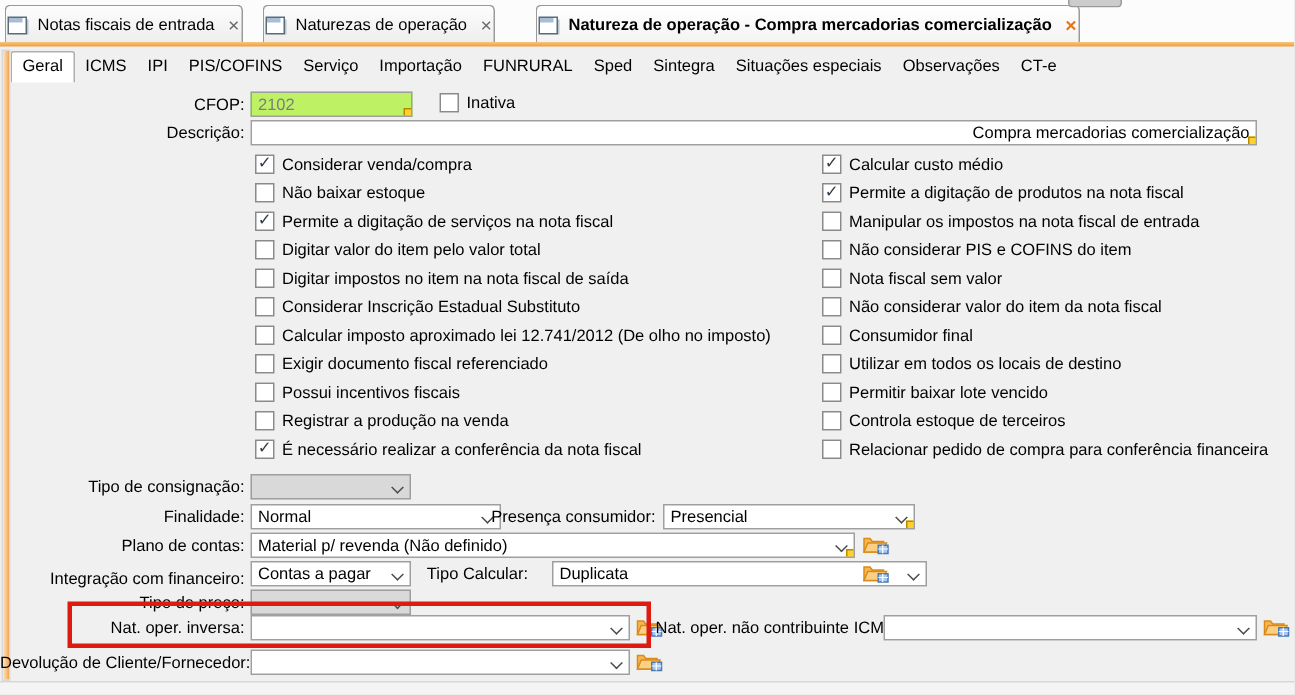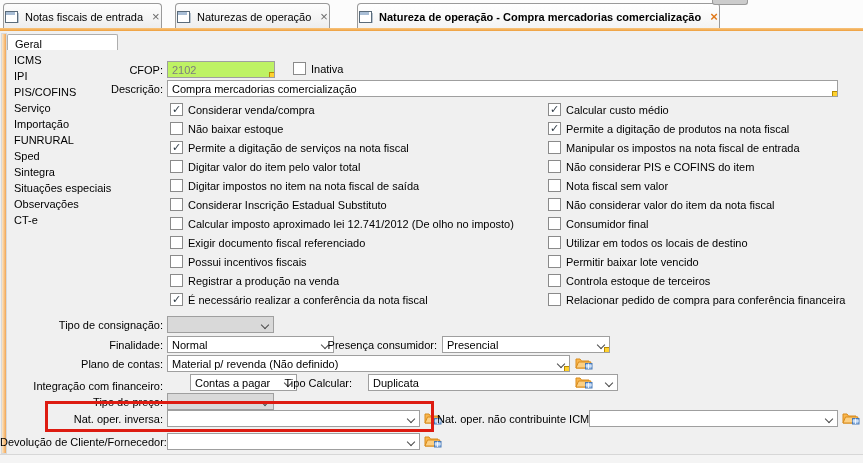--- a/index.html
+++ b/index.html
@@ -18,21 +18,21 @@
                  background:linear-gradient(#f8c57f,#ee9f3e);}
   .frag{position:absolute;left:712px;top:0;width:34px;height:4px;background:#cccccc;
         border:1px solid #9a9a9a;border-top:none;border-radius:0 0 3px 3px;}
 
   .doc-icon{position:relative;width:14px;height:12px;flex:0 0 auto;}
   .doc-icon .sh{position:absolute;left:3px;top:2px;width:11px;height:10px;background:#b9c4cf;}
   .doc-icon .pg{position:absolute;left:0;top:0;width:11px;height:10px;background:#fff;border:1px solid #5a6b7a;}
   .doc-icon .bar{position:absolute;left:1px;top:1px;width:9px;height:3px;background:#a9bed6;}
 
   
-  .subtabs{position:absolute;left:7px;top:34px;height:21px;display:flex;align-items:stretch;flex-direction:column;}
+  .subtabs{position:absolute;left:7px;top:34px;height:21px;display:flex;align-items:stretch;}
   .subtab{padding:4px 7px 0 7px;white-space:nowrap;cursor:default;}
   .subtab.active{background:#ffffff;border:1px solid #aeaeae;border-bottom:none;
                  border-radius:2px 2px 0 0;padding-top:3px;}
 
   
   .leftstrip{position:absolute;left:1px;top:33px;width:6px;height:421px;
              background:linear-gradient(90deg,#fde7c6,#f2a654);border:1px solid #d9d9d9;box-sizing:border-box;}
 
   
   .lbl{position:absolute;text-align:right;white-space:nowrap;}
@@ -123,21 +123,21 @@
   <div class="fld ro" style="left:167px;top:61px;width:108px;">
     <span>2102</span>
     <span class="ym"></span>
   </div>
   <div class="cbwrap" style="position:absolute;left:293px;top:62px;">
     <span class="cb"></span>
     <span>Inativa</span>
   </div>
 
   <div class="lbl" style="left:0;top:83px;width:163px;">Descrição:</div>
-  <div class="fld" style="left:167px;top:80px;width:671px;">
+  <div class="fld" style="left:167px;top:80px;width:671px;justify-content:flex-end;">
     <span>Compra mercadorias comercialização</span>
     <span class="ym"></span>
   </div>
 
   <div class="checks">
     <div class="chkrow">
       <div class="cell-l">
           <span class="cb">✓</span>
           <span>Considerar venda/compra</span>
         </div>
@@ -274,21 +274,21 @@
   </div>
   <svg class="lookup" style="left:575px;top:356px;" viewBox="0 0 18 14">
     <path d="M1 12 V3 h4 l1.5 2 H14 v7 z" fill="#f9b64e" stroke="#d98b1a"></path>
     <path d="M1 12 L3.5 6 H16 L13.5 12 z" fill="#fcd084" stroke="#d98b1a"></path>
     <rect x="10.5" y="7.5" width="6.5" height="5.5" fill="#a9c8ef" stroke="#4a7ab5"></rect>
     <line x1="10.5" y1="10" x2="17" y2="10" stroke="#ffffff" stroke-width="0.8"></line>
     <line x1="13.5" y1="7.5" x2="13.5" y2="13" stroke="#ffffff" stroke-width="0.8"></line>
   </svg>
 
   <div class="lbl" style="left:0;top:380px;width:163px;">Integração com financeiro:</div>
-  <div class="fld sel" style="left:167px;top:374px;width:107px;margin-left:23px;">
+  <div class="fld sel" style="left:167px;top:374px;width:107px;">
     <span>Contas a pagar</span>
     <span class="chev"></span>
   </div>
   <div class="lbl" style="left:260px;top:377px;width:92px;">Tipo Calcular:</div>
   <div class="fld sel" style="left:368px;top:374px;width:250px;">
     <span>Duplicata</span>
     <span class="chev"></span>
   </div>
   <svg class="lookup" style="left:575px;top:375px;" viewBox="0 0 18 14">
     <path d="M1 12 V3 h4 l1.5 2 H14 v7 z" fill="#f9b64e" stroke="#d98b1a"></path>

